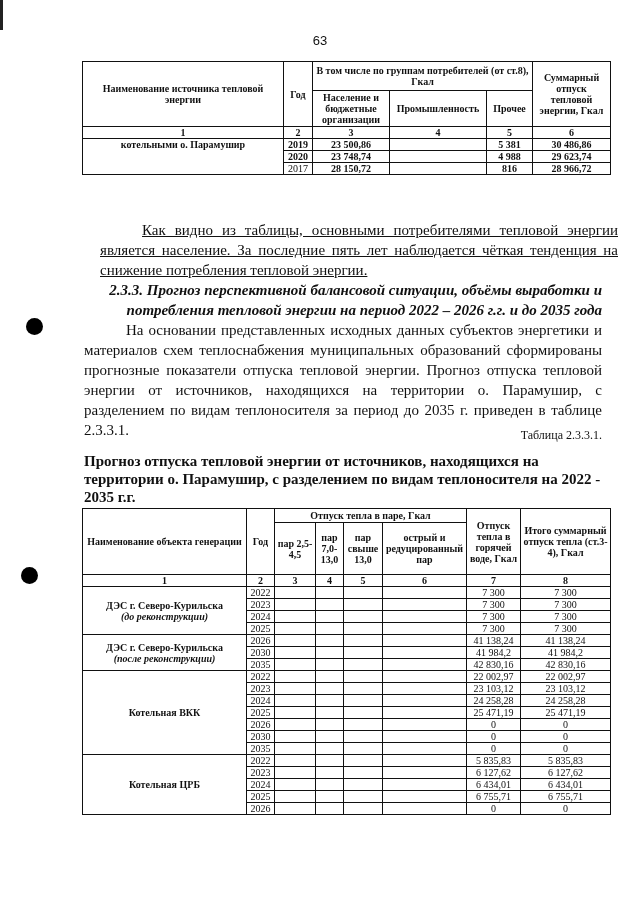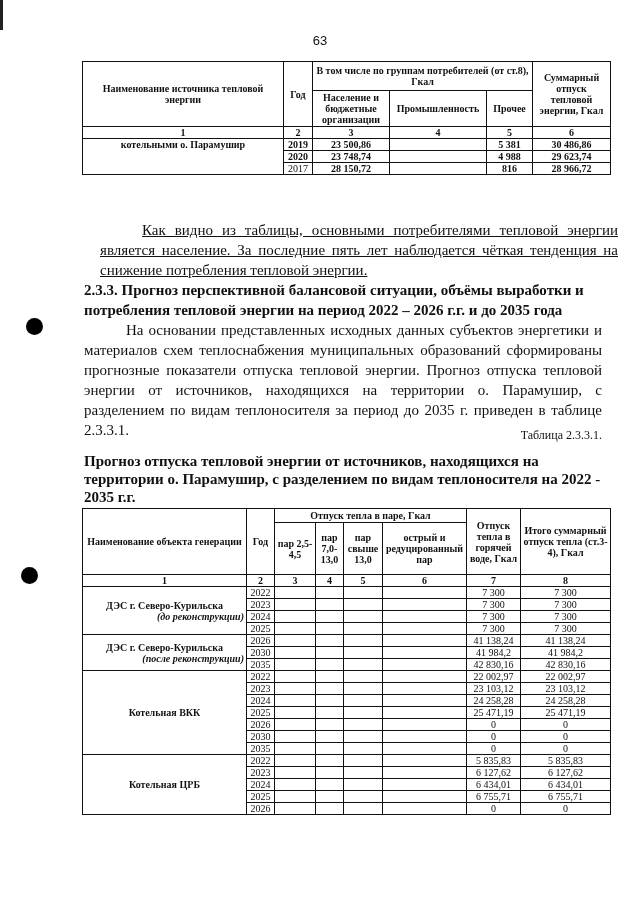--- a/index.html
+++ b/index.html
@@ -13,24 +13,24 @@
   table { border-collapse: collapse; position: absolute; table-layout: fixed; }
   td, th { border: 1px solid #111; padding: 0 2px; font-size: 10px; line-height: 11px; text-align: center; vertical-align: middle; overflow: hidden; white-space: nowrap; }
   th { font-weight: bold; white-space: normal; }
   .bold { font-weight: bold; }
   .t1 { left: 82px; top: 61px; width: 528px; }
   .t1 td { height: 11px; }
   .t2 { left: 82px; top: 508px; width: 528px; }
   .t2 td { height: 11px; }
   .src-name { text-align: center; font-weight: bold; vertical-align: top; }
   .gen-name { white-space: normal; font-size: 10px; font-weight: bold; }
-  .gen-name i { display: block; text-align: right; }
+  .gen-name i { display: block; }
   .para { position: absolute; left: 84px; width: 518px; font-size: 15px; line-height: 20px; text-align: justify; }
   .indent { text-indent: 42px; }
-  .heading { position: absolute; left: 84px; width: 518px; font-size: 15px; line-height: 20px; font-weight: bold; text-align: left; }
+  .heading { position: absolute; left: 84px; width: 518px; font-size: 15px; line-height: 20px; font-weight: bold; text-align: right; font-style: italic; }
   .table-label { position: absolute; right: 38px; top: 428px; font-size: 12px; }
   .table-title { position: absolute; left: 84px; width: 518px; top: 452px; font-size: 15px; line-height: 18px; font-weight: bold; text-align: left; }
 </style>
 </head>
 <body>
 
 <div class="left-edge"></div>
 <div class="hole" style="left:26px; top:318px;"></div>
 <div class="hole" style="left:21px; top:567px;"></div>
 

